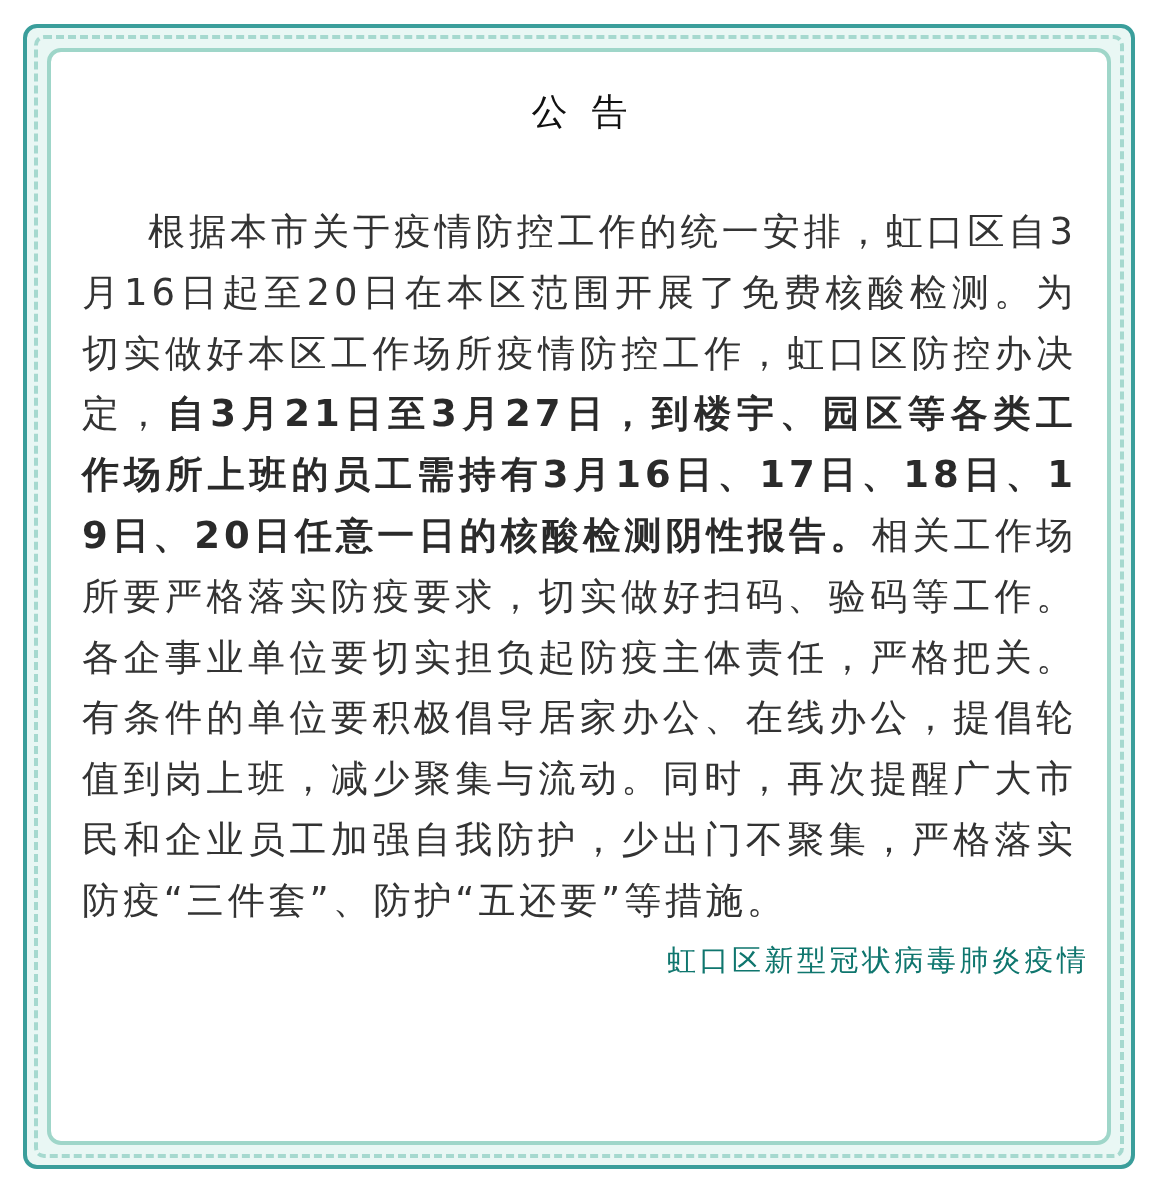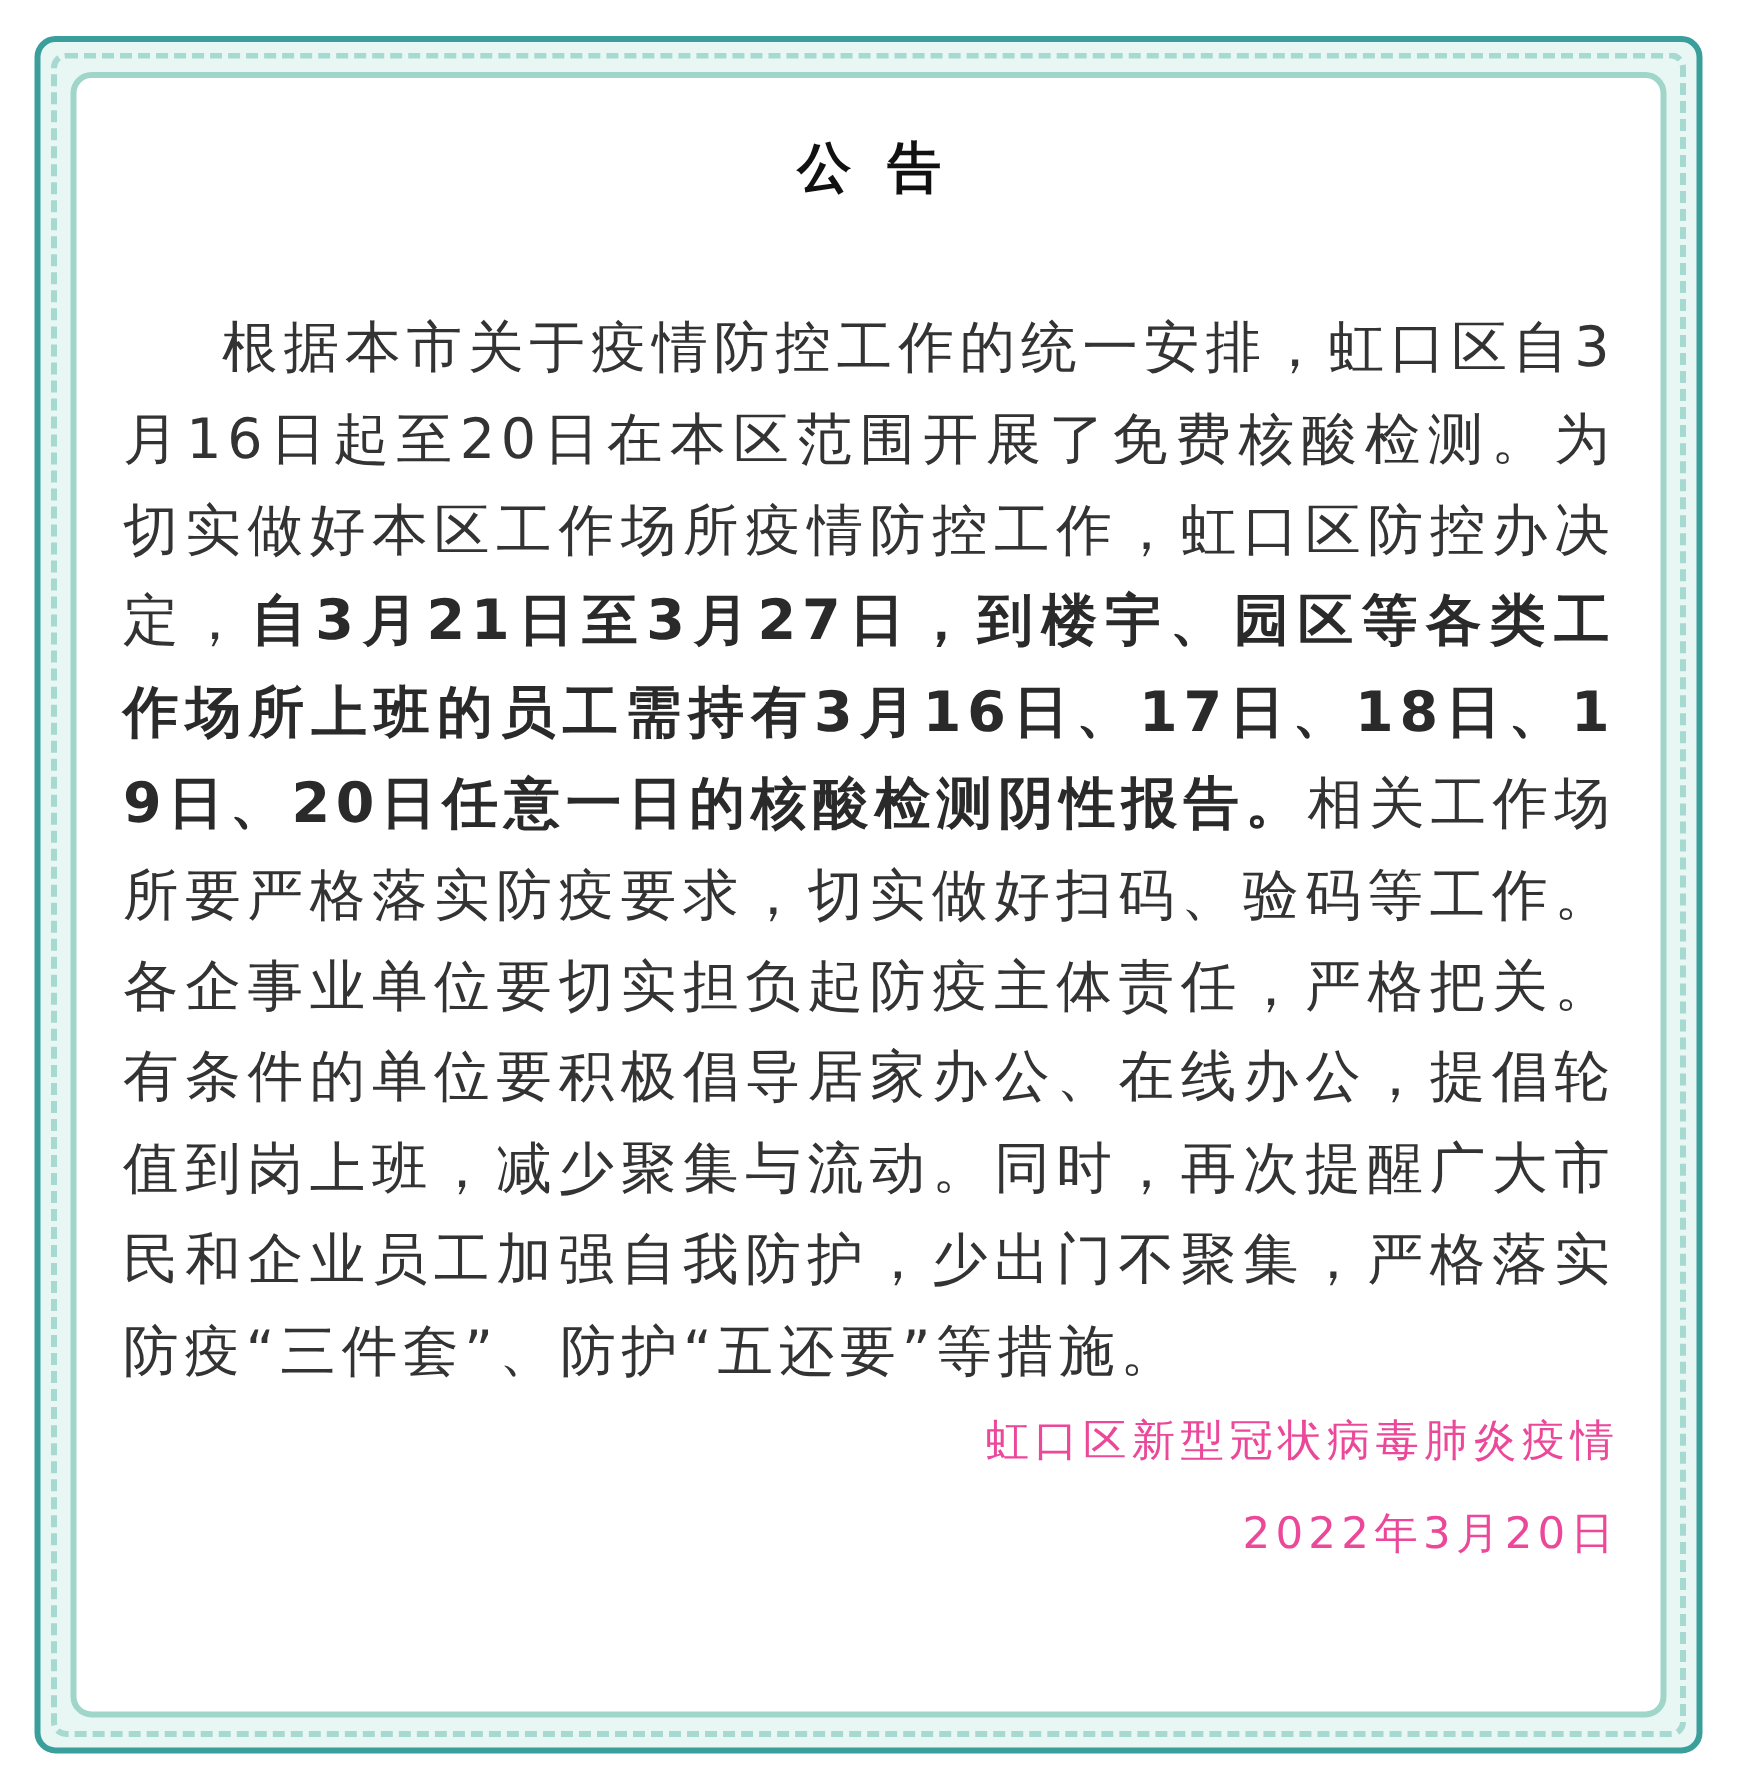--- a/index.html
+++ b/index.html
@@ -14,44 +14,43 @@
     position: absolute; left: 7px; top: 7px; right: 7px; bottom: 7px;
     border: 4px dashed #a6d9cf; border-radius: 10px; box-sizing: border-box;
   }
   .frame-inner {
     position: absolute; left: 20px; top: 20px; right: 20px; bottom: 20px;
     box-sizing: border-box; border: 4px solid #9fd6c9; border-radius: 14px;
     background: #ffffff;
   }
   .title {
     position: absolute; left: 17px; right: 0; top: 88px; text-align: center;
-    font-size: 36px; font-weight: bold; color: #111111; letter-spacing: 24px;
+    font-size: 36px; font-weight: normal; color: #111111; letter-spacing: 24px;
     padding-left: 8px;
   }
   .body-text {
     position: absolute; left: 82px; width: 995px; top: 202px;
     font-size: 37px; line-height: 60.8px; letter-spacing: 3.9px;
     text-align: justify; color: #333333;
     text-indent: 66px; word-break: break-all;
   }
   .body-text b { font-weight: bold; color: #2a2a2a; }
   .signature {
-    position: absolute; right: 82px; top: 930px; text-align: right;
-    font-size: 29px; line-height: 61.5px; letter-spacing: 3.5px; color: #ec4899;
+    position: absolute; right: 72px; top: 930px; text-align: right;
+    font-size: 29px; line-height: 61.5px; letter-spacing: 3.5px; color: #0f766e;
   }
   .signature div { margin-right: -3.5px; }
 </style>
 </head>
 <body>
 
 <div class="frame-outer">
   <div class="frame-dash"></div>
   <div class="frame-inner"></div>
 </div>
 
 <div class="title">公告</div>
 
 <div class="body-text"><span>根据本市关于疫情防控工作的统一安排，虹口区自3月16日起至20日在本区范围开展了免费核酸检测。为切实做好本区工作场所疫情防控工作，虹口区防控办决定，</span><b>自3月21日至3月27日，到楼宇、园区等各类工作场所上班的员工需持有3月16日、17日、18日、19日、20日任意一日的核酸检测阴性报告。</b><span>相关工作场所要严格落实防疫要求，切实做好扫码、验码等工作。各企事业单位要切实担负起防疫主体责任，严格把关。有条件的单位要积极倡导居家办公、在线办公，提倡轮值到岗上班，减少聚集与流动。同时，再次提醒广大市民和企业员工加强自我防护，少出门不聚集，严格落实防疫“三件套”、防护“五还要”等措施。</span></div>
 
 <div class="signature">
   <div>虹口区新型冠状病毒肺炎疫情</div>
-  <div>2022年3月20日</div>
 </div>
 
 </body></html>

